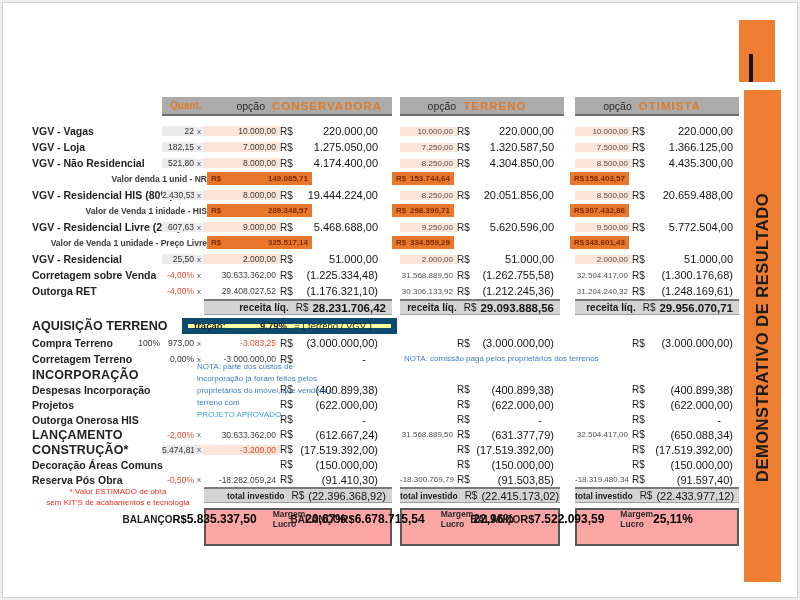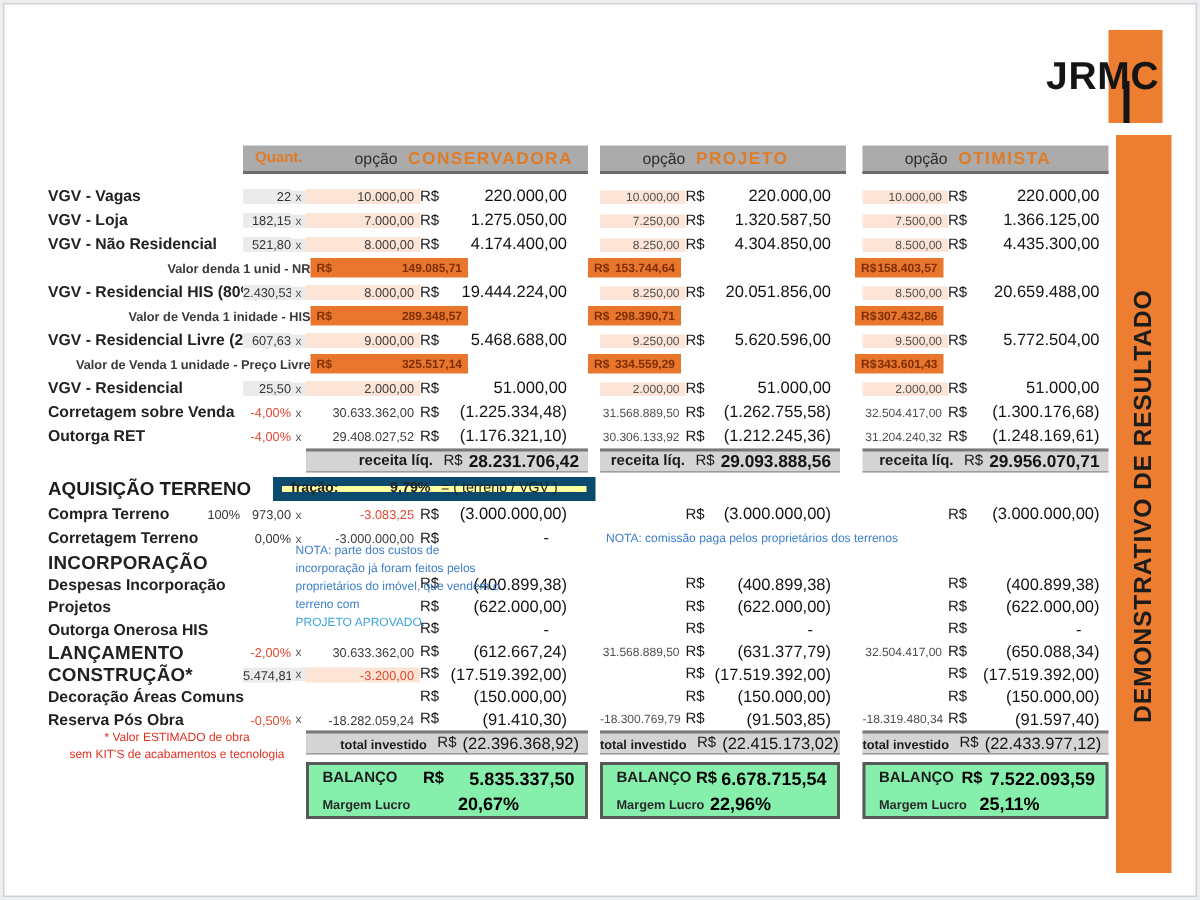--- a/index.html
+++ b/index.html
@@ -61,59 +61,58 @@
   .nbar .num{margin-left:auto;padding-right:6px;}
   
   .row.frac .f-lbl{width:150px;font-size:12.5px;font-weight:700;color:#1d1d1d;white-space:nowrap;}
   .ybox{width:215px;height:16px;background:#FFFF9E;border:6px solid #0c4a6e;display:flex;
     align-items:center;font-size:9.5px;color:#222;box-sizing:border-box;}
   .ybox .fk{font-weight:700;padding-left:6px;}
   .ybox .fp{font-weight:700;flex:1;text-align:right;}
   .ybox .ff{width:97px;text-align:left;padding-left:7px;white-space:nowrap;}
   
   .balanco-row{position:relative;height:40px;margin-top:5px;}
-  .bbox{position:absolute;top:0;height:38px;background:#86efac;border:2px solid #595959;box-sizing:border-box;
-    display:flex;flex-direction:column;justify-content:flex-end;}
+  .bbox{position:absolute;top:0;height:38px;background:#fca5a5;border:2px solid #595959;box-sizing:border-box;
+    display:flex;flex-direction:row;justify-content:flex-end;}
   .bline{display:flex;align-items:center;height:18px;}
   .b-lbl{font-size:10px;font-weight:700;color:#1c1c1c;padding-left:9px;}
   .b-rs{font-size:11px;font-weight:700;margin-left:auto;}
   .b-val{font-size:12px;font-weight:700;margin-left:auto;padding-right:7px;white-space:nowrap;}
   .m-lbl{font-size:8.5px;font-weight:700;color:#2a2a2a;padding-left:9px;}
   .m-val{font-size:12px;font-weight:700;margin-left:auto;padding-right:44px;}
   
   .note-incorp{position:absolute;left:165px;top:264px;font-size:8px;line-height:12px;color:#3D7EC8;white-space:nowrap;}
   .note-incorp .cy{color:#3AA3DB;}
   .note-terreno{position:absolute;left:372px;top:257px;font-size:8px;color:#3D7EC8;white-space:nowrap;}
   .note-constr{position:absolute;left:2px;top:389px;width:168px;text-align:center;font-size:8px;
     line-height:11px;color:#E03020;}
 </style>
 </head>
 <body>
 
 <div class="page">
 
   <div class="logo-block"></div>
-  <div class="logo-text">JRMC</div>
   <div class="logo-stem"></div>
 
   <div class="sidebar">
     <span>DEMONSTRATIVO DE RESULTADO</span>
   </div>
 
   <div class="sheet">
 
     <div class="hdr-row">
       <div class="hbar hb1">
         <span class="h-quant">Quant.</span>
         <span class="h-opcao">opção</span>
         <span class="h-name">CONSERVADORA</span>
       </div>
       <div class="hbar hb2">
         <span class="h-opcao">opção</span>
-        <span class="h-name">PROJETO</span>
+        <span class="h-name">TERRENO</span>
       </div>
       <div class="hbar hb3">
         <span class="h-opcao">opção</span>
         <span class="h-name">OTIMISTA</span>
       </div>
     </div>
 
     <div id="rows">
         <div class="row data">
           <div class="c-lbl">

